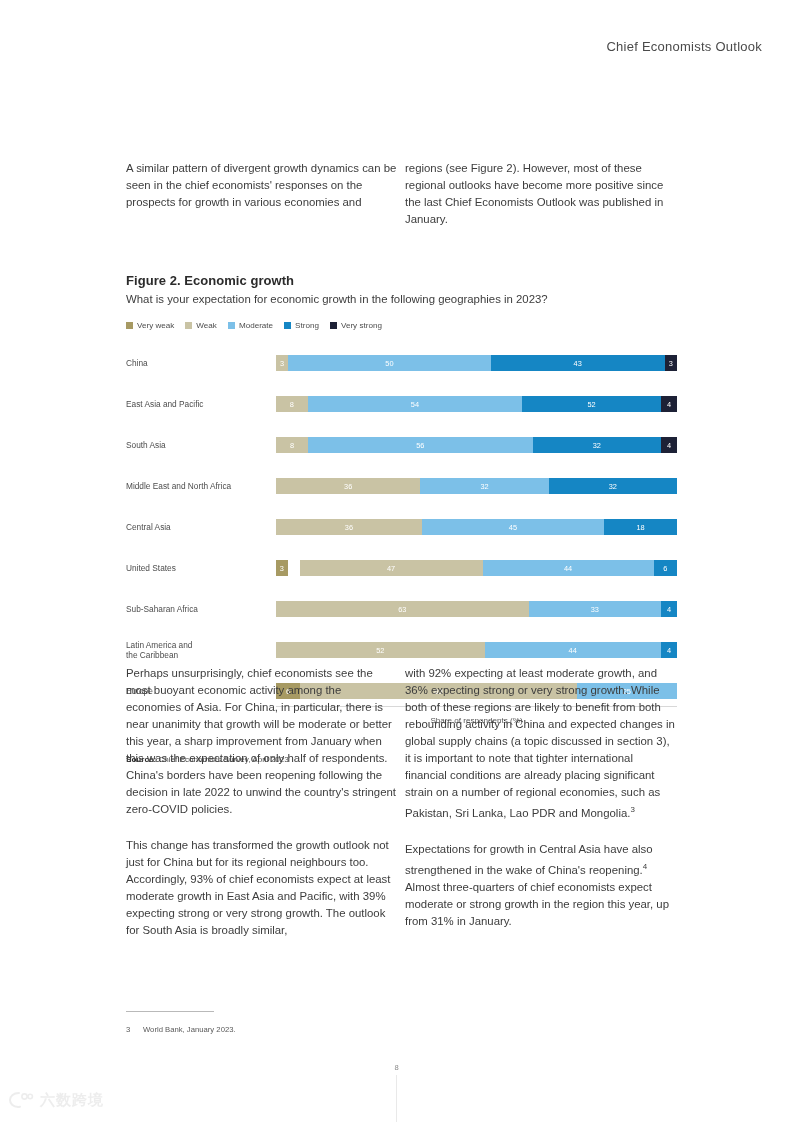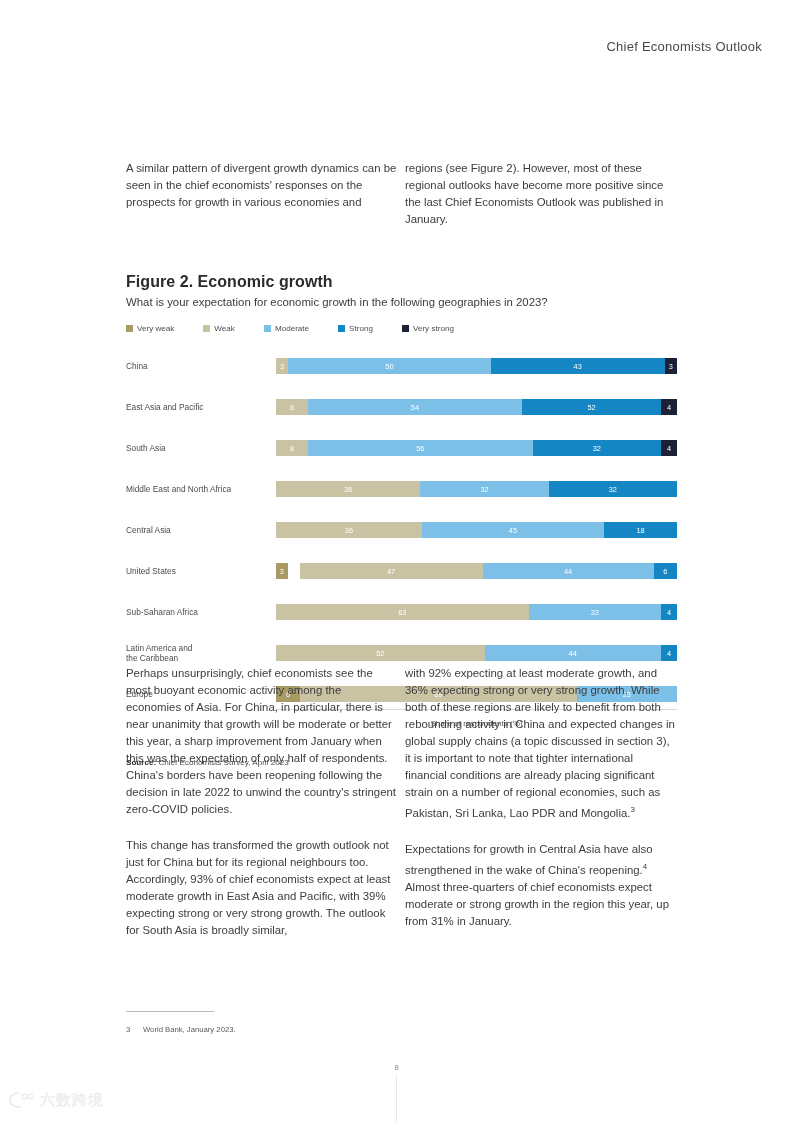--- a/index.html
+++ b/index.html
@@ -41,37 +41,37 @@
   .intro { top: 160px; }
 
   
   .figure {
     position: absolute;
     left: 126px;
     top: 273px;
     width: 551px;
   }
   .fig-title {
-    font-size: 16px;
+    font-size: 13px;
     font-weight: bold;
     color: #2b2b2b;
     margin: 0 0 5px 0;
     letter-spacing: 0.05px;
   }
   .fig-subtitle {
     font-size: 11.4px;
     color: #3c3c3c;
     margin: 0 0 16px 0;
   }
 
   
   .legend {
     display: flex;
     align-items: center;
-    gap: 29px;
+    gap: 11px;
     margin-bottom: 17px;
   }
   .legend-item {
     display: flex;
     align-items: center;
     gap: 4px;
   }
   .legend-swatch {
     width: 7px;
     height: 7px;

